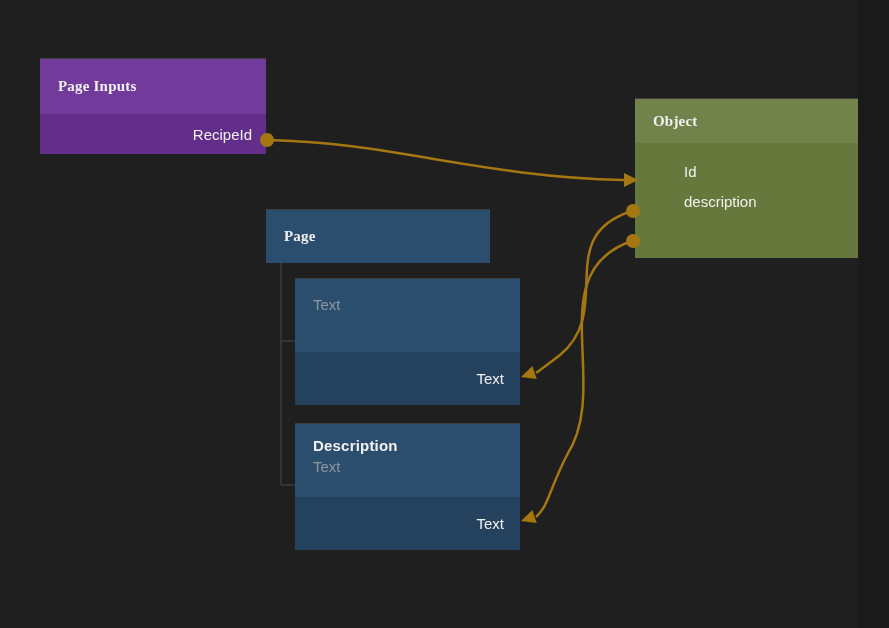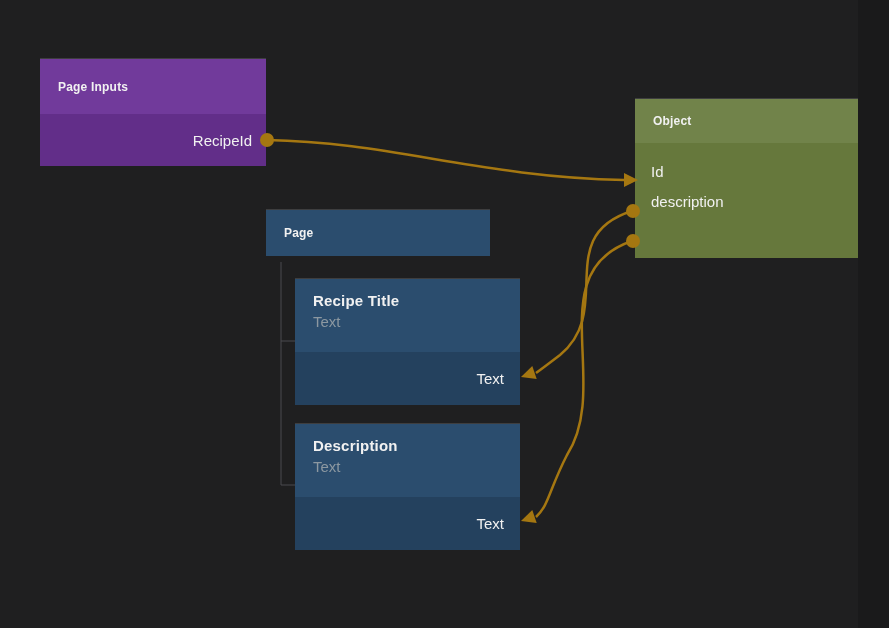--- a/index.html
+++ b/index.html
@@ -23,42 +23,42 @@
     font-family:"Liberation Sans",sans-serif;
   }
   #edge-strip{
     position:absolute;top:0;left:858px;width:31px;height:628px;
     background:var(--edge-strip);z-index:1;
   }
   .node{position:absolute;z-index:2;border-top:1px solid rgba(255,255,255,.14);}
   .node-header{
     display:flex;align-items:center;box-sizing:border-box;
     padding:0 18px;color:var(--text-primary);
-    font-size:12px;font-weight:600;letter-spacing:.2px;
+    font-size:15px;font-weight:600;letter-spacing:.2px;font-family:Liberation Serif, serif;
   }
   
   .n-purple .node-header{height:55px;background:var(--purple-header);}
   .n-purple .node-row{
-    height:52px;background:var(--purple-body);
+    height:40px;background:var(--purple-body);
     display:flex;align-items:center;justify-content:flex-end;
     box-sizing:border-box;padding-right:14px;
     color:var(--text-primary);font-size:15px;
   }
   
   .n-green .node-header{height:44px;background:var(--green-header);}
   .n-green .node-body{
     background:var(--green-body);box-sizing:border-box;
     padding:13px 0 12px 0;height:115px;
   }
   .n-green .field-row{
     height:30px;display:flex;align-items:center;box-sizing:border-box;
-    padding-left:16px;color:var(--text-primary);font-size:15px;
+    padding-left:16px;color:var(--text-primary);font-size:15px;margin-left:33px;
   }
   
-  .n-blue-header{height:46px;background:var(--blue-header);}
+  .n-blue-header{height:53px;background:var(--blue-header);}
   
   .n-element .el-top{
     height:73px;background:var(--blue-header);box-sizing:border-box;
     padding:13px 18px 0 18px;
   }
   .el-title{color:var(--text-primary);font-size:15px;font-weight:600;letter-spacing:.2px;}
   .el-sub{color:var(--text-muted);font-size:15px;margin-top:4px;}
   .n-element .el-binding{
     height:53px;background:var(--blue-body);
     display:flex;align-items:center;justify-content:flex-end;
@@ -103,21 +103,20 @@
   </div>
 
   <div class="node" style="left:266px;top:209px;width:224px;">
     <div class="node-header n-blue-header">
       <span>Page</span>
     </div>
   </div>
 
   <div class="node n-element" style="left:295px;top:278px;width:225px;">
     <div class="el-top">
-      <div class="el-title">Recipe Title</div>
       <div class="el-sub">Text</div>
     </div>
     <div class="el-binding">
       <span>Text</span>
     </div>
   </div>
 
   <div class="node n-element" style="left:295px;top:423px;width:225px;">
     <div class="el-top">
       <div class="el-title">Description</div>

